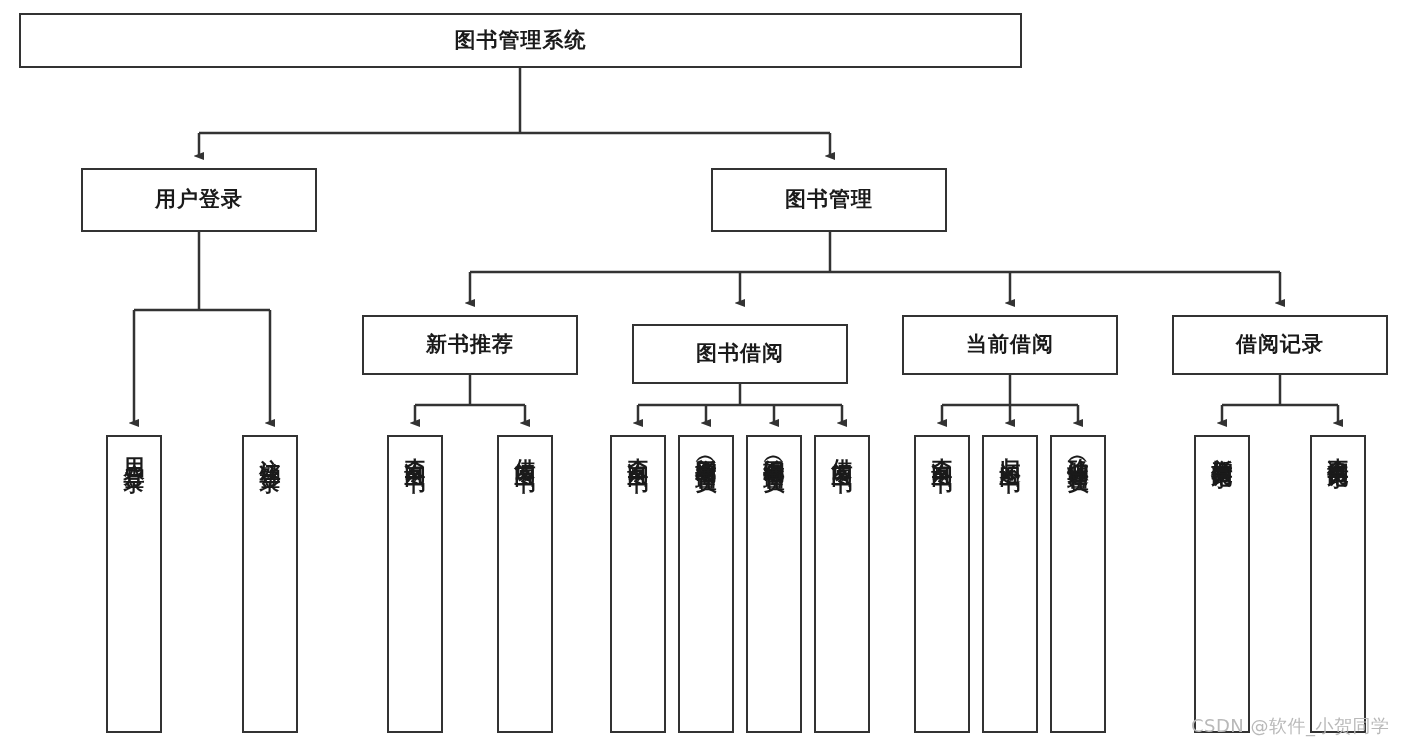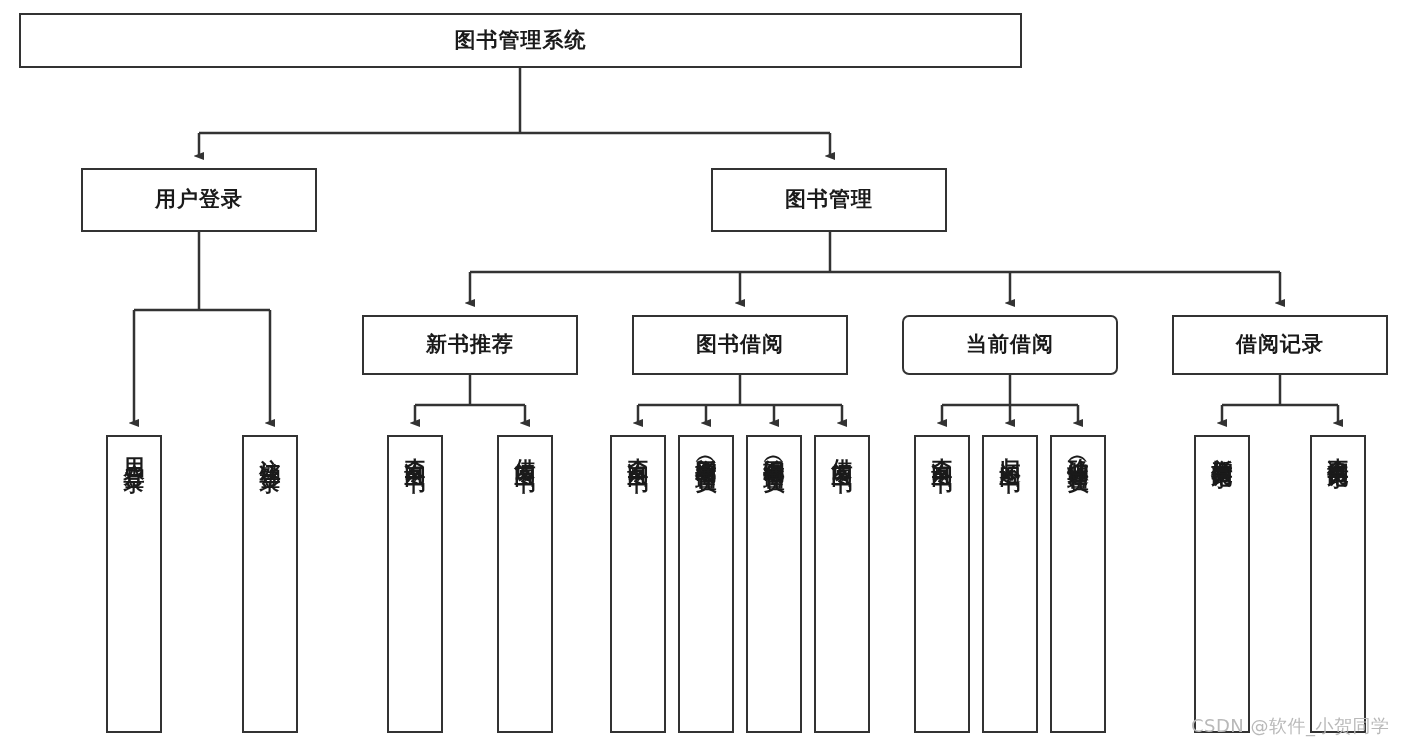--- a/index.html
+++ b/index.html
@@ -131,24 +131,24 @@
   <div class="node horiz" style="left:81px; top:168px; width:236px; height:64px;">
     <span>用户登录</span>
   </div>
   <div class="node horiz" style="left:711px; top:168px; width:236px; height:64px;">
     <span>图书管理</span>
   </div>
 
   <div class="node horiz" style="left:362px; top:315px; width:216px; height:60px;">
     <span>新书推荐</span>
   </div>
-  <div class="node horiz" style="left:632px; top:315px; width:216px; height:60px;">
+  <div class="node horiz" style="left:632px; top:324px; width:216px; height:60px;">
     <span>图书借阅</span>
   </div>
-  <div class="node horiz" style="left:902px; top:315px; width:216px; height:60px;border-radius:7px;">
+  <div class="node horiz" style="left:902px; top:315px; width:216px; height:60px;">
     <span>当前借阅</span>
   </div>
   <div class="node horiz" style="left:1172px; top:315px; width:216px; height:60px;">
     <span>借阅记录</span>
   </div>
 
   <div class="node vert" style="left:106px; top:435px; width:56px; height:298px;">
     <span class="vtext">用户登录</span>
   </div>
   <div class="node vert" style="left:242px; top:435px; width:56px; height:298px;">

